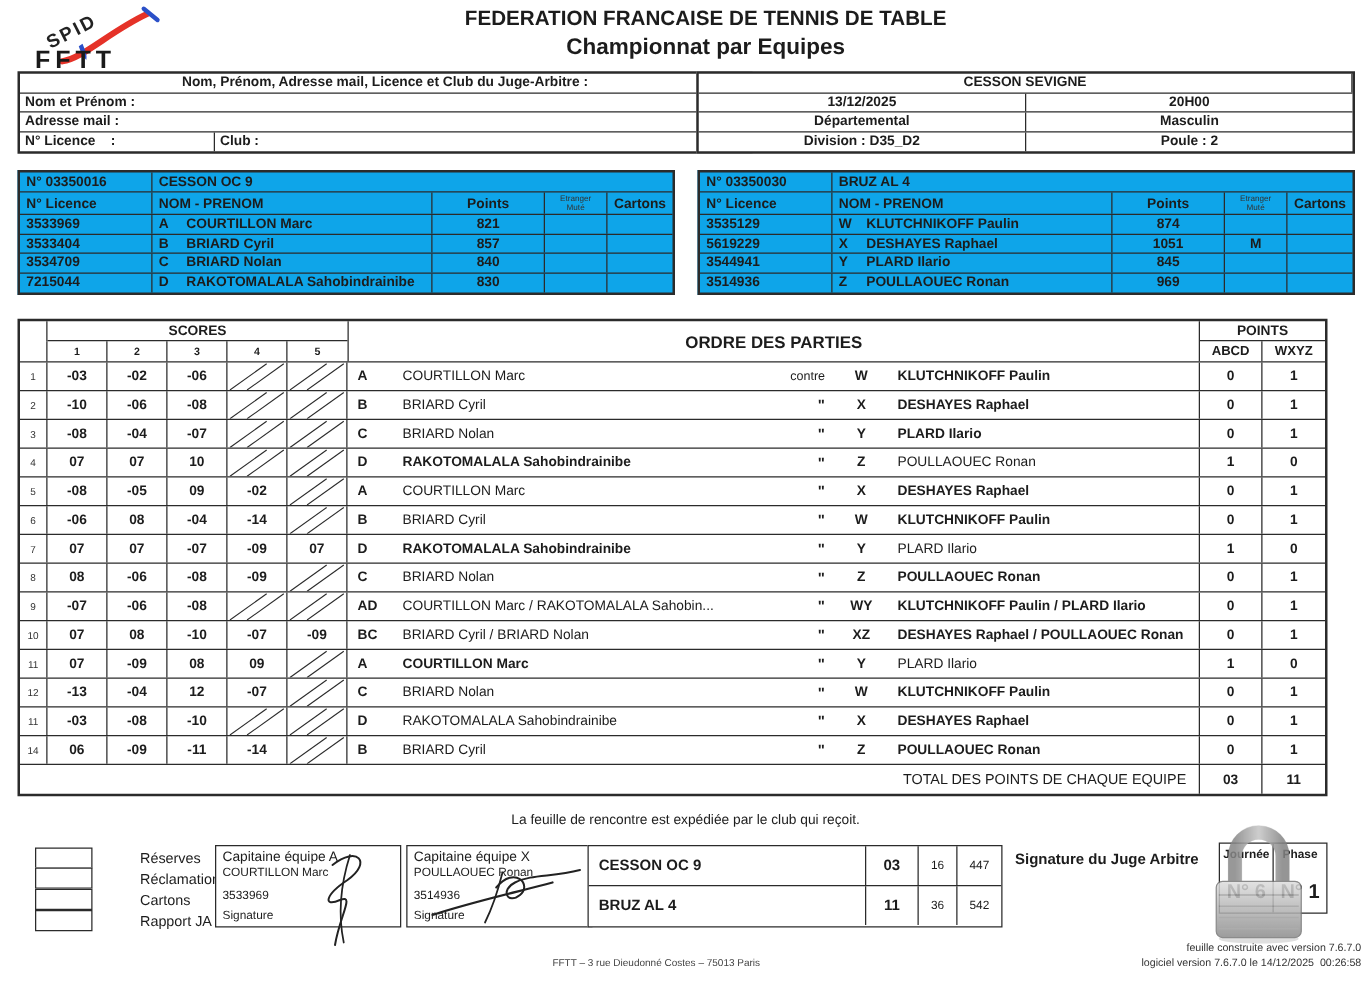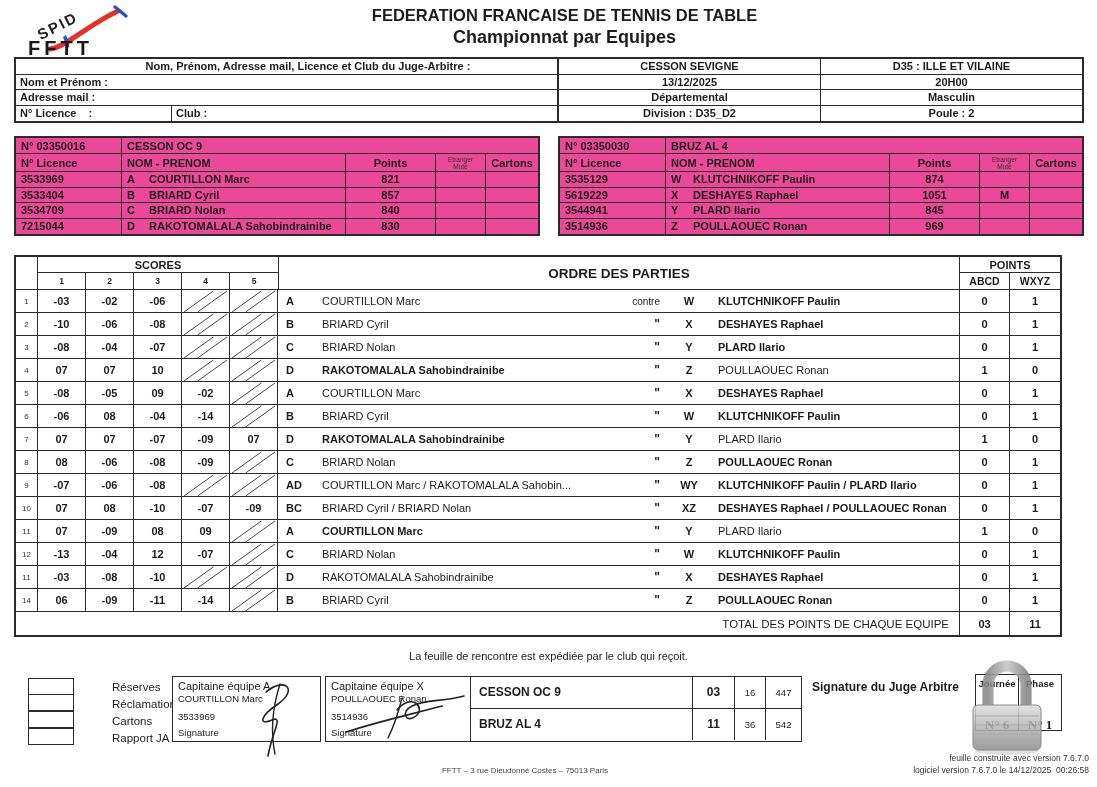--- a/index.html
+++ b/index.html
@@ -29,21 +29,21 @@
   .jb-cell-b{flex:1;height:100%;display:flex;align-items:center;padding-left:4px;}
 
   
   .mi-box{position:absolute;left:557px;top:57px;width:527px;border:2px solid #2b2b2b;background:#fff;}
   .mi-row{display:flex;height:15.5px;border-bottom:1px solid #2b2b2b;}
   .mi-row:last-child{border-bottom:none;}
   .mi-cell{flex:1;display:flex;align-items:center;justify-content:center;font-size:11px;font-weight:bold;}
   .mi-cell:first-child{border-right:1px solid #2b2b2b;}
 
   
-  .team-box{position:absolute;top:136px;width:526px;border:2px solid #2b2b2b;background:#ec4899;}
+  .team-box{position:absolute;top:136px;width:526px;border:2px solid #2b2b2b;background:#0ea5e9;}
   .team-a{left:14px;} .team-x{left:558px;}
   .tr-row{display:flex;border-bottom:1px solid #2b2b2b;font-size:11px;align-items:stretch;}
   .tr-row:last-child{border-bottom:none;}
   .tr-head1{height:16px;} .tr-head2{height:18px;} .tr-player{height:15.5px;}
   .tc{display:flex;align-items:center;padding-left:5px;}
   .tc-lic{width:106px;border-right:1px solid #2b2b2b;}
   .tc-nom{flex:1;border-right:1px solid #2b2b2b;}
   .tc-pts{width:90px;border-right:1px solid #2b2b2b;justify-content:center;padding-left:0;}
   .tc-et{width:50px;border-right:1px solid #2b2b2b;justify-content:center;padding-left:0;flex-direction:column;}
   .tc-car{width:52px;justify-content:center;padding-left:0;}
@@ -122,21 +122,21 @@
   .res-c2{width:31px;border-right:1px solid #2b2b2b;display:flex;align-items:center;justify-content:center;font-size:9.5px;}
   .res-c3{width:35px;display:flex;align-items:center;justify-content:center;font-size:9.5px;}
 
   .judge-sig-label{position:absolute;left:812px;top:680px;font-weight:bold;font-size:12px;}
 
   .jp-box{position:absolute;left:975px;top:674px;width:87px;height:57px;border:1.5px solid #2b2b2b;
           background:#fff;display:flex;}
   .jp-col{flex:1;display:flex;flex-direction:column;align-items:center;}
   .jp-col:last-child{border-left:1px solid #2b2b2b;}
   .jp-head{font-weight:bold;font-size:9.5px;margin-top:3px;}
-  .jp-val{font-weight:bold;font-size:13px;margin-top:28px;font-family:Liberation Serif, serif;}
+  .jp-val{font-weight:bold;font-size:16px;margin-top:16px;}
 
   .padlock{position:absolute;left:969px;top:655px;z-index:6;opacity:.85;}
 
   .version-lines{position:absolute;right:8px;top:752px;text-align:right;font-size:8.5px;color:#333;line-height:12px;}
   .footer-addr{position:absolute;left:0;top:766px;width:1050px;text-align:center;font-size:8px;color:#444;}
 </style>
 </head>
 <body>
 
 <div class="page">
@@ -162,21 +162,20 @@
     <div class="jb-row jb-label">Adresse mail  :</div>
     <div class="jb-row jb-split">
       <div class="jb-cell-a">N° Licence&nbsp;&nbsp;&nbsp; :</div>
       <div class="jb-cell-b">Club :</div>
     </div>
   </div>
 
   <div class="mi-box" id="match-info-box">
       <div class="mi-row">
         <div class="mi-cell">CESSON SEVIGNE</div>
-        <div class="mi-cell">D35 : ILLE ET VILAINE</div>
       </div>
       <div class="mi-row">
         <div class="mi-cell">13/12/2025</div>
         <div class="mi-cell">20H00</div>
       </div>
       <div class="mi-row">
         <div class="mi-cell">Départemental</div>
         <div class="mi-cell">Masculin</div>
       </div>
       <div class="mi-row">

